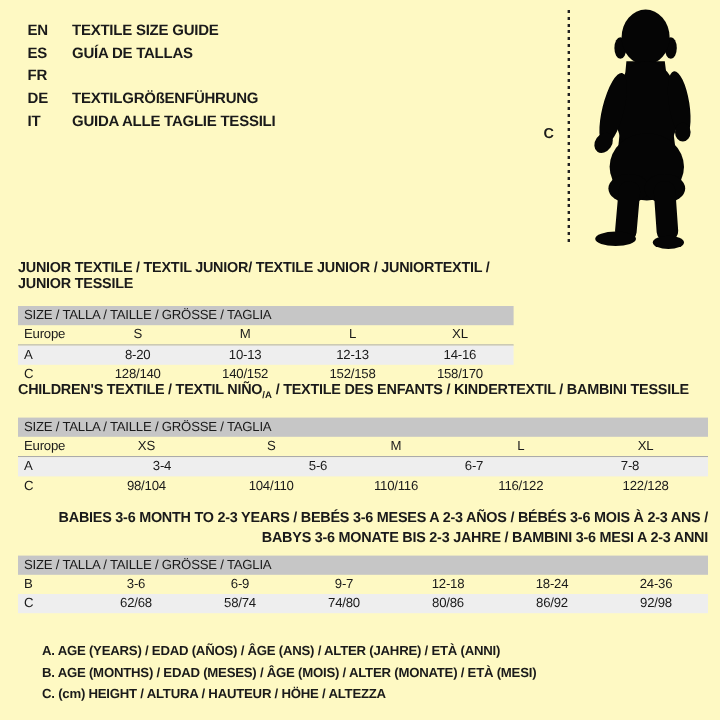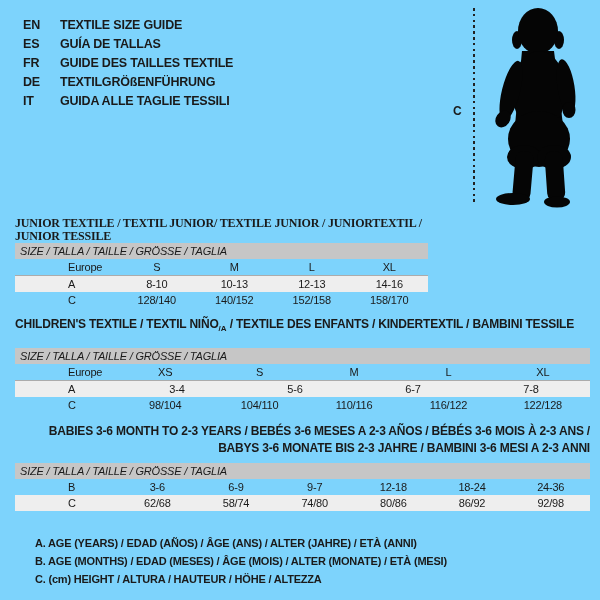--- a/index.html
+++ b/index.html
@@ -1,67 +1,66 @@
 <!DOCTYPE html>
 <html><head>
 <meta charset="utf-8">
 <style>
   html,body{margin:0;padding:0;background:#fff;}
   .page{
-    position:relative;width:600px;height:600px;background:#7dd3fc;
+    position:relative;width:600px;height:600px;background:#fef9c3;
     font-family:"Liberation Sans",sans-serif;color:#1a1a1a;overflow:hidden;
     letter-spacing:-0.2px;
   }
   
   .lang-list{position:absolute;left:23px;top:16px;}
   .lang-row{display:flex;line-height:19px;font-size:12.5px;font-weight:700;}
   .lang-code{width:37px;flex:0 0 37px;}
   
   .measure-line{
     position:absolute;left:473px;top:8px;width:2px;height:197px;
     background:repeating-linear-gradient(to bottom,#222 0 2.5px,transparent 2.5px 5.8px);
   }
   .measure-label{position:absolute;left:453px;top:104px;font-size:12px;font-weight:700;}
   .baby-svg{position:absolute;left:486px;top:3px;}
   
   .section{position:absolute;left:15px;}
   #section-junior{top:217px;width:413px;}
   #section-children{top:318px;width:575px;}
   #section-babies{top:423px;width:575px;}
   .sec-title{font-size:12px;font-weight:700;line-height:13px;}
-  #section-junior .sec-title{font-family:Liberation Serif, serif;}
+  #section-junior .sec-title{margin-bottom:12px;}
   #section-children .sec-title{margin-bottom:13px;}
   #section-babies .sec-title{line-height:17px;margin-bottom:6px;text-align:right;}
   .sec-title sub{font-size:8px;letter-spacing:0;}
   
-  .t-band{height:16px;line-height:16px;font-size:11px;padding-left:5px;box-sizing:border-box;font-style:italic;}
+  .t-band{height:16px;line-height:16px;font-size:11px;padding-left:5px;box-sizing:border-box;}
   .t-row{display:flex;height:16px;line-height:16px;font-size:11px;}
   .t-row.cols-header{height:17px;line-height:17px;border-bottom:1px solid #ababab;box-sizing:border-box;}
-  .t-label{flex:0 0 55px;width:55px;padding-left:5px;box-sizing:border-box;text-align:left;margin-left:48px;}
+  .t-label{flex:0 0 55px;width:55px;padding-left:5px;box-sizing:border-box;text-align:left;}
   .t-cell{flex:1;text-align:center;}
   
   .footnotes{position:absolute;left:15px;top:535px;font-size:11px;font-weight:700;line-height:17.8px;margin-left:20px;}
 </style>
 </head>
 <body>
 
 <div class="page">
 
   <div class="lang-list">
       <div class="lang-row">
         <div class="lang-code">EN</div>
         <div class="lang-label">TEXTILE SIZE GUIDE</div>
       </div>
       <div class="lang-row">
         <div class="lang-code">ES</div>
         <div class="lang-label">GUÍA DE TALLAS</div>
       </div>
       <div class="lang-row">
         <div class="lang-code">FR</div>
-        <div class="lang-label">GUIDE DES TAILLES TEXTILE</div>
       </div>
       <div class="lang-row">
         <div class="lang-code">DE</div>
         <div class="lang-label">TEXTILGRÖßENFÜHRUNG</div>
       </div>
       <div class="lang-row">
         <div class="lang-code">IT</div>
         <div class="lang-label">GUIDA ALLE TAGLIE TESSILI</div>
       </div>
     </div>
@@ -96,21 +95,21 @@
         <div class="t-band" style="background: rgb(198, 198, 198);">SIZE / TALLA / TAILLE / GRÖSSE / TAGLIA</div>
         <div class="t-row cols-header">
           <div class="t-label">Europe</div>
           <div class="t-cell">S</div>
           <div class="t-cell">M</div>
           <div class="t-cell">L</div>
           <div class="t-cell">XL</div>
         </div>
         <div class="t-row" style="background: rgb(238, 238, 238);">
           <div class="t-label">A</div>
-          <div class="t-cell">8-10</div>
+          <div class="t-cell">8-20</div>
           <div class="t-cell">10-13</div>
           <div class="t-cell">12-13</div>
           <div class="t-cell">14-16</div>
         </div>
         <div class="t-row">
           <div class="t-label">C</div>
           <div class="t-cell">128/140</div>
           <div class="t-cell">140/152</div>
           <div class="t-cell">152/158</div>
           <div class="t-cell">158/170</div>

